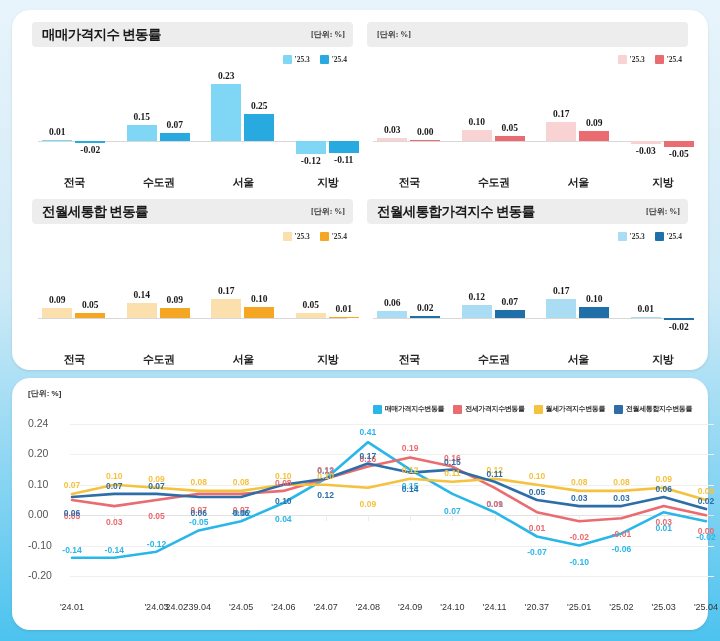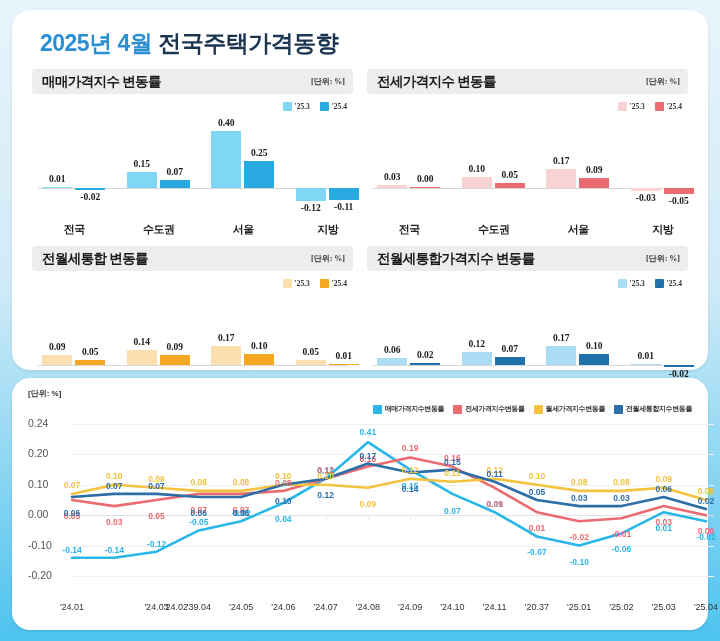--- a/index.html
+++ b/index.html
@@ -65,24 +65,20 @@
   .dlab { position:absolute; font-size:8.5px; font-weight:bold; white-space:nowrap; transform:translateX(-50%); }
   .xrow { position:relative; height:16px; margin-top:1px; }
   .xtick { position:absolute; font-size:9px; color:#333; transform:translateX(-50%); white-space:nowrap; }
 </style>
 </head>
 <body>
 
 <div class="page">
 
   <div class="card" id="top-card">
-    <div class="main-title">
-      <span class="t-blue">2025년 4월</span>
-      <span class="t-dark">전국주택가격동향</span>
-    </div>
     <div class="grid2" id="panels">
         <div class="panel">
           <div class="panel-head">
             <span class="panel-title">매매가격지수 변동률</span>
             <span class="unit">[단위: %]</span>
           </div>
           <div class="legend">
             <div class="li">
               <span class="sw" style="background:#7fd6f5"></span>
               <span class="lb">'25.3</span>
@@ -110,21 +106,21 @@
                 <div class="blab" style="top: 42.5px;">0.15</div>
               </div>
               <div class="bar-wrap" style="height: 104px;">
                 <div style="position: absolute; width: 30px; background: rgb(40, 170, 225); height: 7.7px; top: 64.3px;"></div>
                 <div class="blab" style="top: 51.3px;">0.07</div>
               </div>
             </div>
             <div class="group" style="left: 179.25px; top: 0px; height: 104px;">
               <div class="bar-wrap" style="height: 104px;">
                 <div style="position: absolute; width: 30px; background: rgb(127, 214, 245); height: 57.2px; top: 14.8px;"></div>
-                <div class="blab" style="top: 1.8px;">0.40</div>
+                <div class="blab" style="top: 1.8px;">0.23</div>
               </div>
               <div class="bar-wrap" style="height: 104px;">
                 <div style="position: absolute; width: 30px; background: rgb(40, 170, 225); height: 27.5px; top: 44.5px;"></div>
                 <div class="blab" style="top: 31.5px;">0.25</div>
               </div>
             </div>
             <div class="group" style="left: 263.75px; top: 0px; height: 104px;">
               <div class="bar-wrap" style="height: 104px;">
                 <div style="position: absolute; width: 30px; background: rgb(127, 214, 245); height: 13.2px; top: 72px;"></div>
                 <div class="blab" style="top: 87.2px;">-0.12</div>
@@ -137,21 +133,20 @@
           </div>
           <div class="xlabels">
             <div class="xlab" style="left: 7.25px; top: 2px;">전국</div>
             <div class="xlab" style="left: 91.75px; top: 2px;">수도권</div>
             <div class="xlab" style="left: 176.25px; top: 2px;">서울</div>
             <div class="xlab" style="left: 260.75px; top: 2px;">지방</div>
           </div>
         </div>
         <div class="panel">
           <div class="panel-head">
-            <span class="panel-title">전세가격지수 변동률</span>
             <span class="unit">[단위: %]</span>
           </div>
           <div class="legend">
             <div class="li">
               <span class="sw" style="background:#f9d2d4"></span>
               <span class="lb">'25.3</span>
             </div>
             <div class="li">
               <span class="sw" style="background:#ea6b70"></span>
               <span class="lb">'25.4</span>

